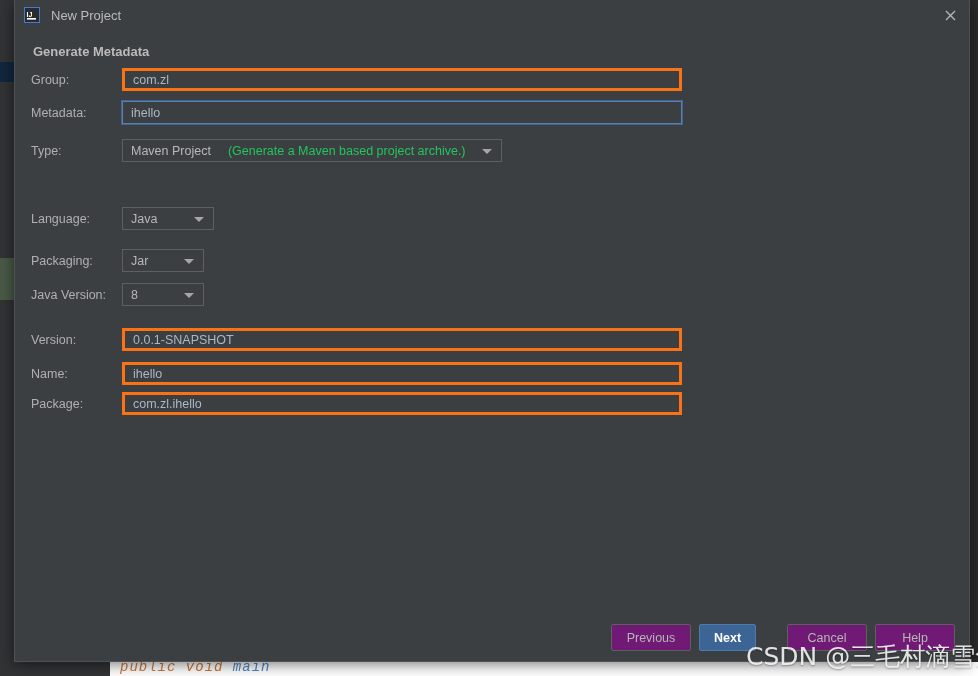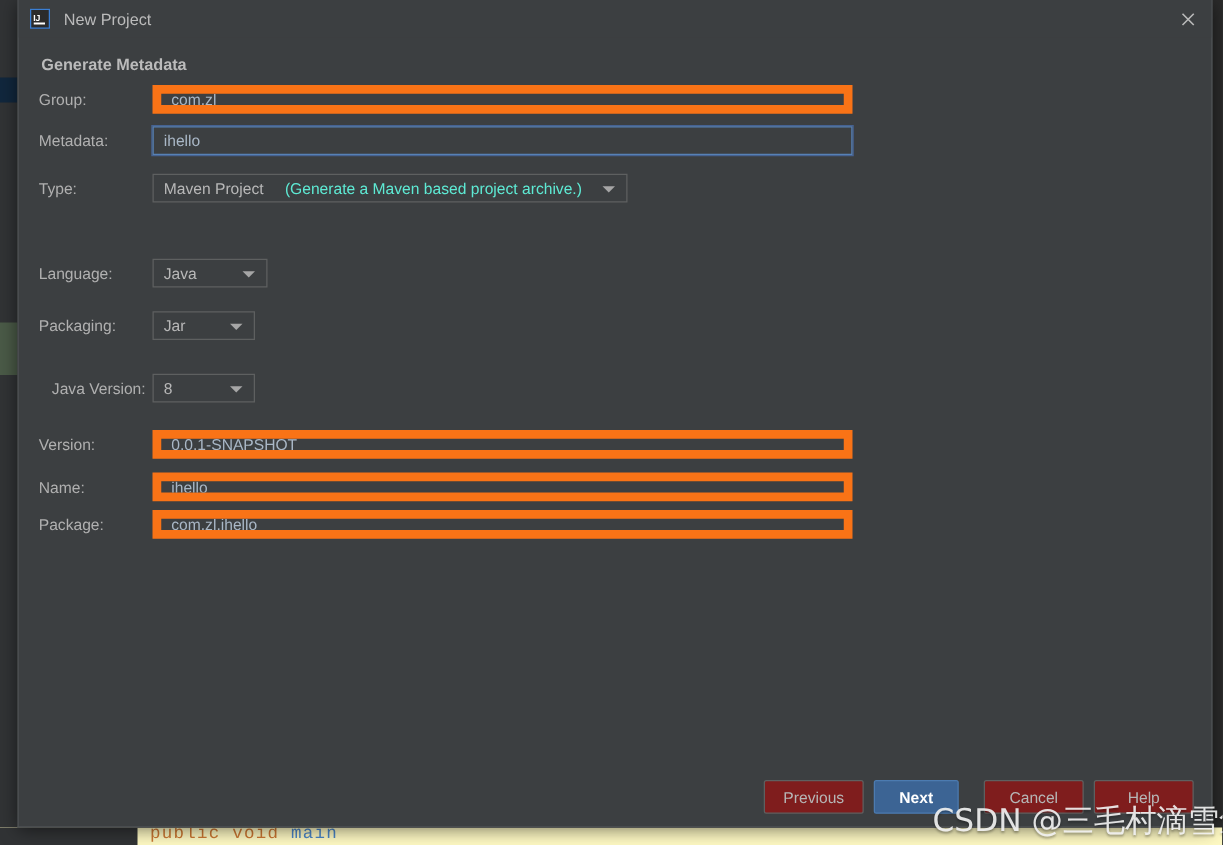--- a/index.html
+++ b/index.html
@@ -47,22 +47,23 @@
     line-height: 22px;
     text-align: left;
     white-space: pre;
   }
   #ide-bottom-strip {
     position: absolute;
     left: 0;
     bottom: 0;
     width: 978px;
     height: 14px;
-    background: #fef9c3;
+    background: #ffffff;
     overflow: hidden;
+    font-style: italic;
   }
   #ide-bottom-code {
     position: absolute;
     left: 120px;
     top: -3px;
     font-family: "Liberation Mono", "DejaVu Sans Mono", monospace;
     font-size: 14px;
     color: #4b86c7;
     white-space: pre;
     letter-spacing: 1px;
@@ -161,21 +162,21 @@
     color: #b0b0b0;
     white-space: nowrap;
   }
   .text-field {
     position: absolute;
     left: 107px;
     width: 560px;
     height: 23px;
     box-sizing: border-box;
     background: #3c3f41;
-    border: 7px solid #f97316;
+    border: 3px solid #f97316;
     color: #a9b7c6;
     font-size: 12.5px;
     font-family: "Liberation Sans", "DejaVu Sans", sans-serif;
     padding: 0 0 0 8px;
     outline: none;
     line-height: 21px;
   }
   .text-field.focused {
     border: 1px solid #5781b5;
     box-shadow: 0 0 0 1px #466291;
@@ -192,21 +193,21 @@
     cursor: pointer;
   }
   .combo-value {
     font-size: 12.5px;
     color: #b8b8b8;
     padding-left: 8px;
     white-space: nowrap;
   }
   .combo-hint {
     font-size: 12.5px;
-    color: #5eead4;
+    color: #22c55e;
     padding-left: 17px;
     white-space: nowrap;
   }
   .combo-arrow {
     position: absolute;
     right: 9px;
     top: 9px;
     width: 0; height: 0;
     border-left: 5px solid transparent;
     border-right: 5px solid transparent;
@@ -224,36 +225,36 @@
     bottom: 10px;
     width: 956px;
     height: 27px;
   }
   .dlg-button {
     position: absolute;
     top: 0;
     height: 27px;
     box-sizing: border-box;
     border: 1px solid #5e6060;
-    background: #7f1d1d;
+    background: #701a75;
     color: #b6b6b6;
     font-size: 12.5px;
     font-family: "Liberation Sans", "DejaVu Sans", sans-serif;
     border-radius: 2px;
     cursor: pointer;
     padding: 0;
   }
   .dlg-button.primary {
     background: #3c6494;
     border: 1px solid #4c7bb0;
     color: #ffffff;
     font-weight: bold;
   }
   #btn-previous { left: 596px; width: 80px; }
-  #btn-next     { left: 684px; width: 68px; }
+  #btn-next     { left: 684px; width: 57px; }
   #btn-cancel   { left: 772px; width: 80px; }
   #btn-help     { left: 860px; width: 80px; }
 
   
   #watermark {
     position: absolute;
     left: 746px;
     top: 640px;
     font-size: 25px;
     color: #f0f0f0;
@@ -321,29 +322,29 @@
     </div>
 
     <div class="form-row" style="margin-bottom:19px;margin-top:45px;">
       <span class="field-label">Language:</span>
       <div class="combo" id="combo-language">
         <span class="combo-value">Java</span>
         <span class="combo-arrow"></span>
       </div>
     </div>
 
-    <div class="form-row" style="margin-bottom:27px;">
+    <div class="form-row" style="margin-bottom:11px;">
       <span class="field-label">Packaging:</span>
       <div class="combo" id="combo-packaging">
         <span class="combo-value">Jar</span>
         <span class="combo-arrow"></span>
       </div>
     </div>
 
-    <div class="form-row" style="margin-bottom:22px;text-align:center;">
+    <div class="form-row" style="margin-bottom:22px;">
       <span class="field-label">Java Version:</span>
       <div class="combo" id="combo-javaversion">
         <span class="combo-value">8</span>
         <span class="combo-arrow"></span>
       </div>
     </div>
 
     <div class="form-row" style="margin-bottom:11px;">
       <span class="field-label">Version:</span>
       <input class="text-field" type="text" value="0.0.1-SNAPSHOT" style="">

